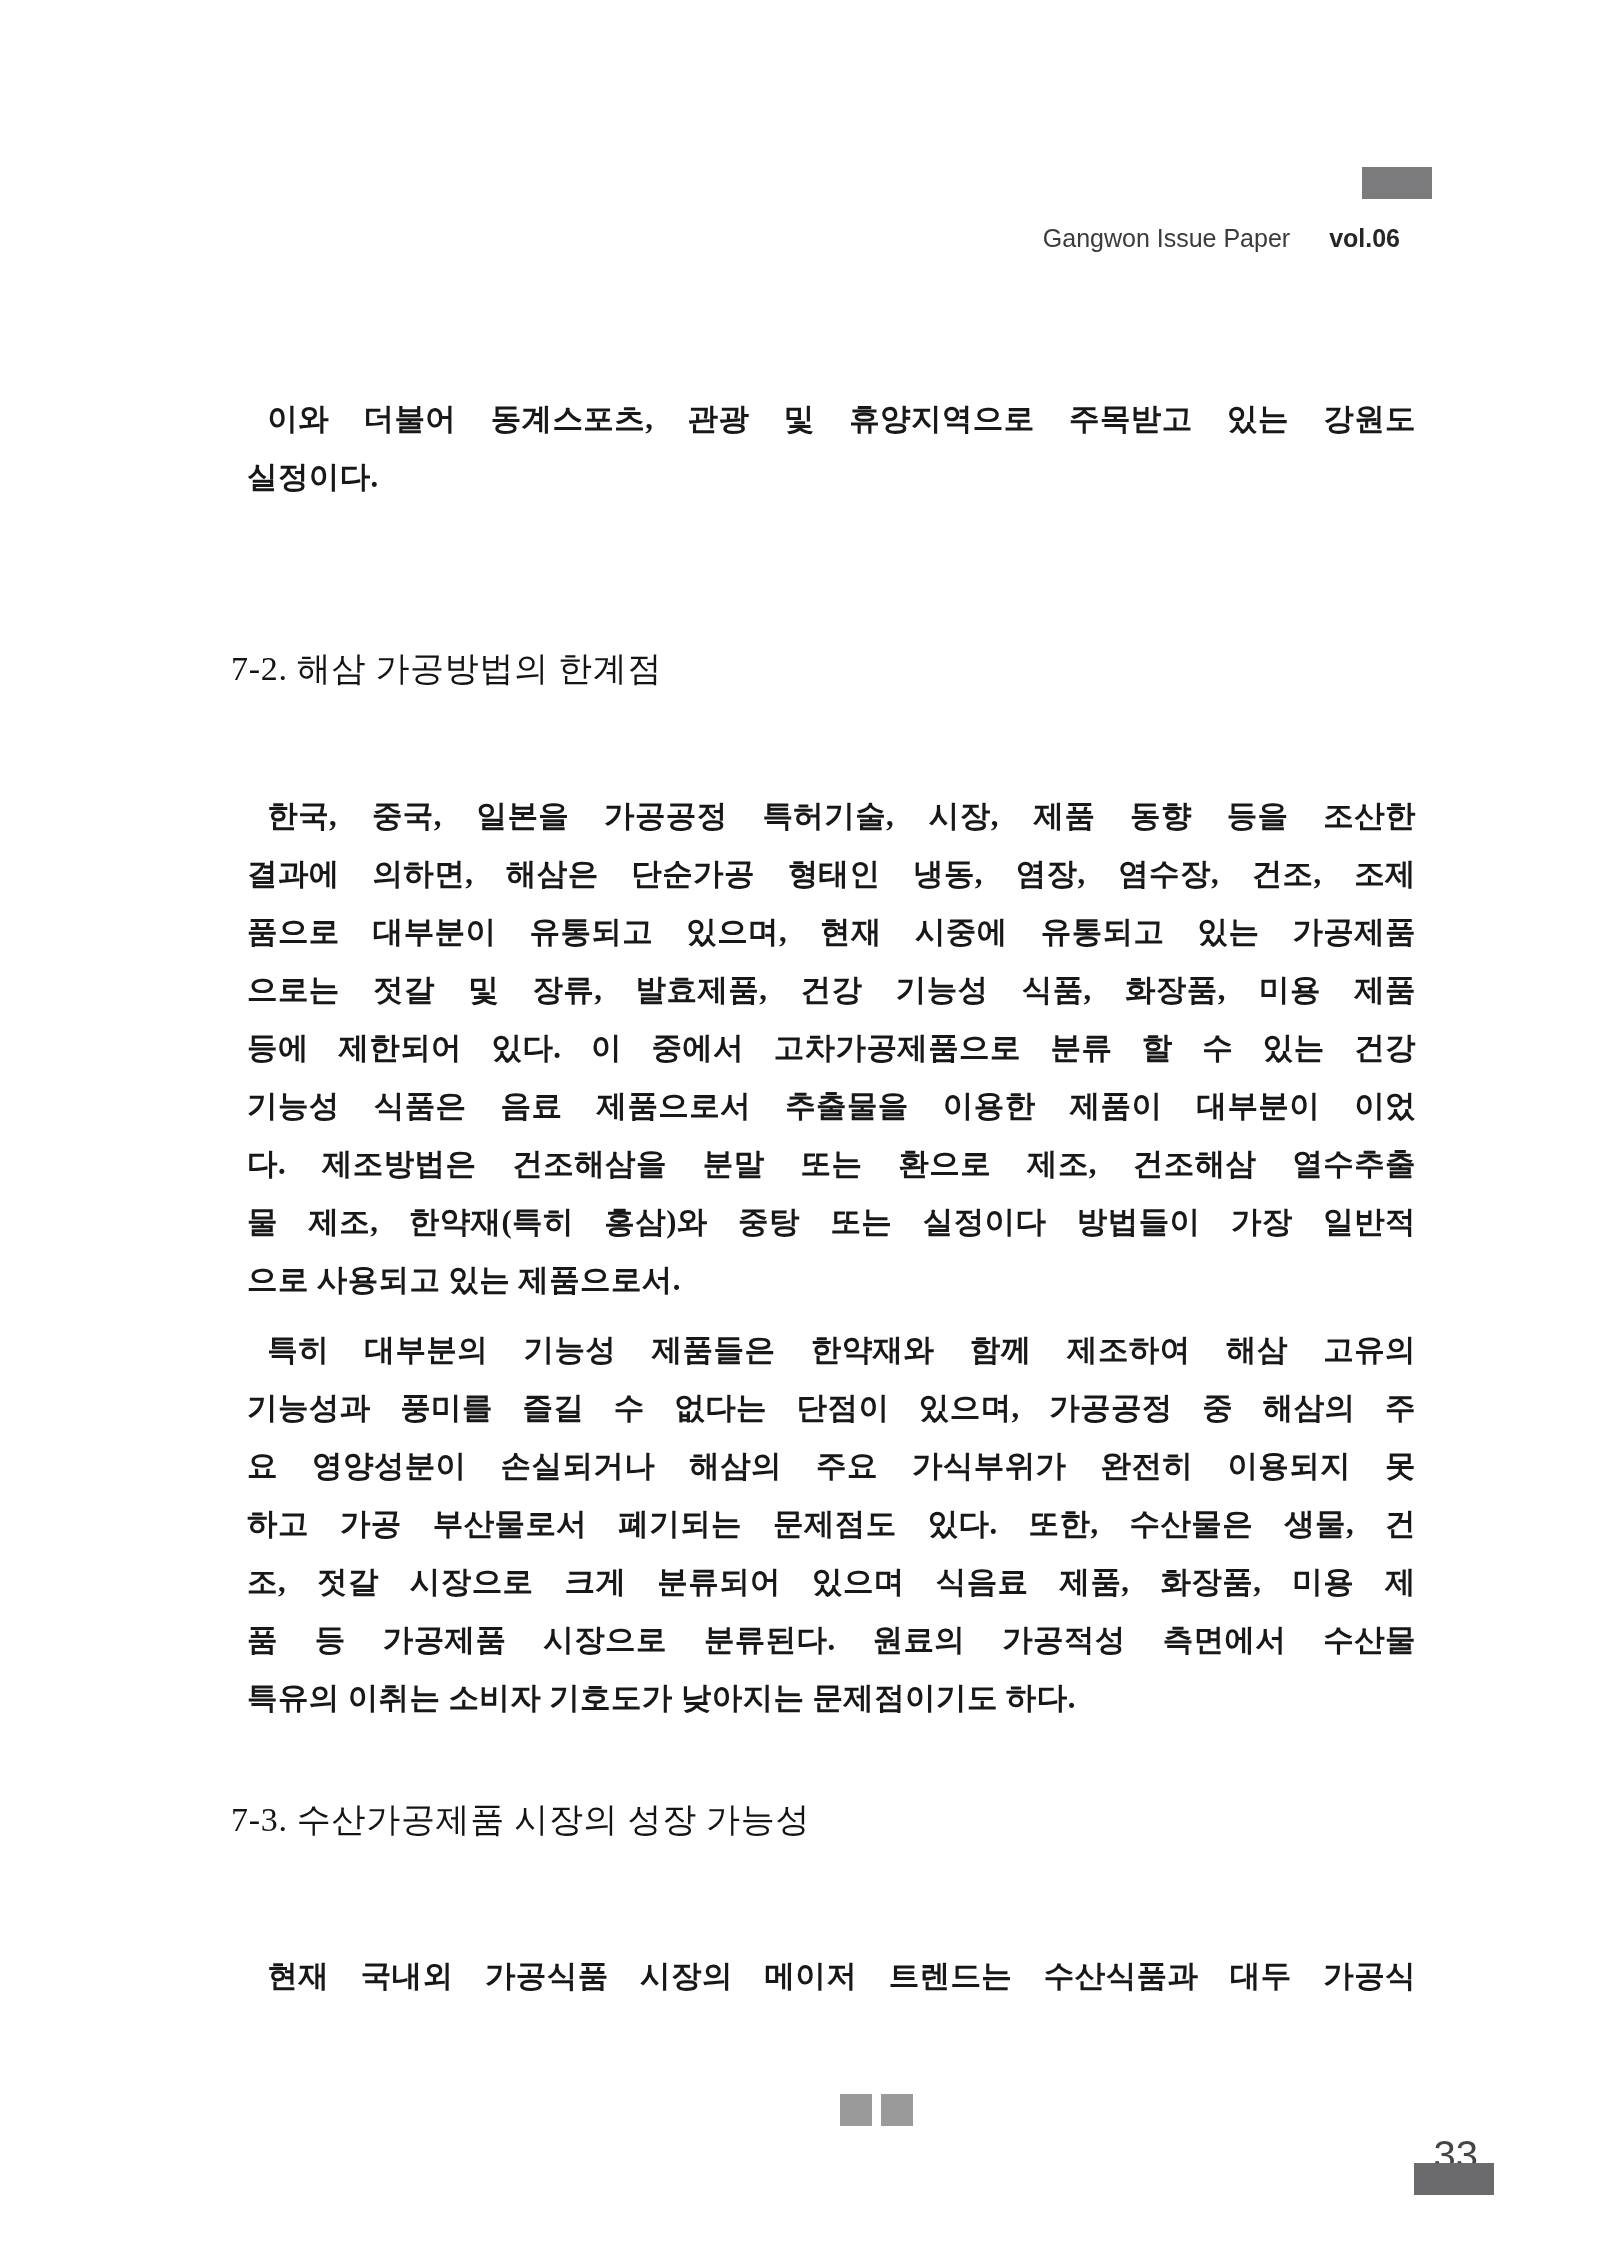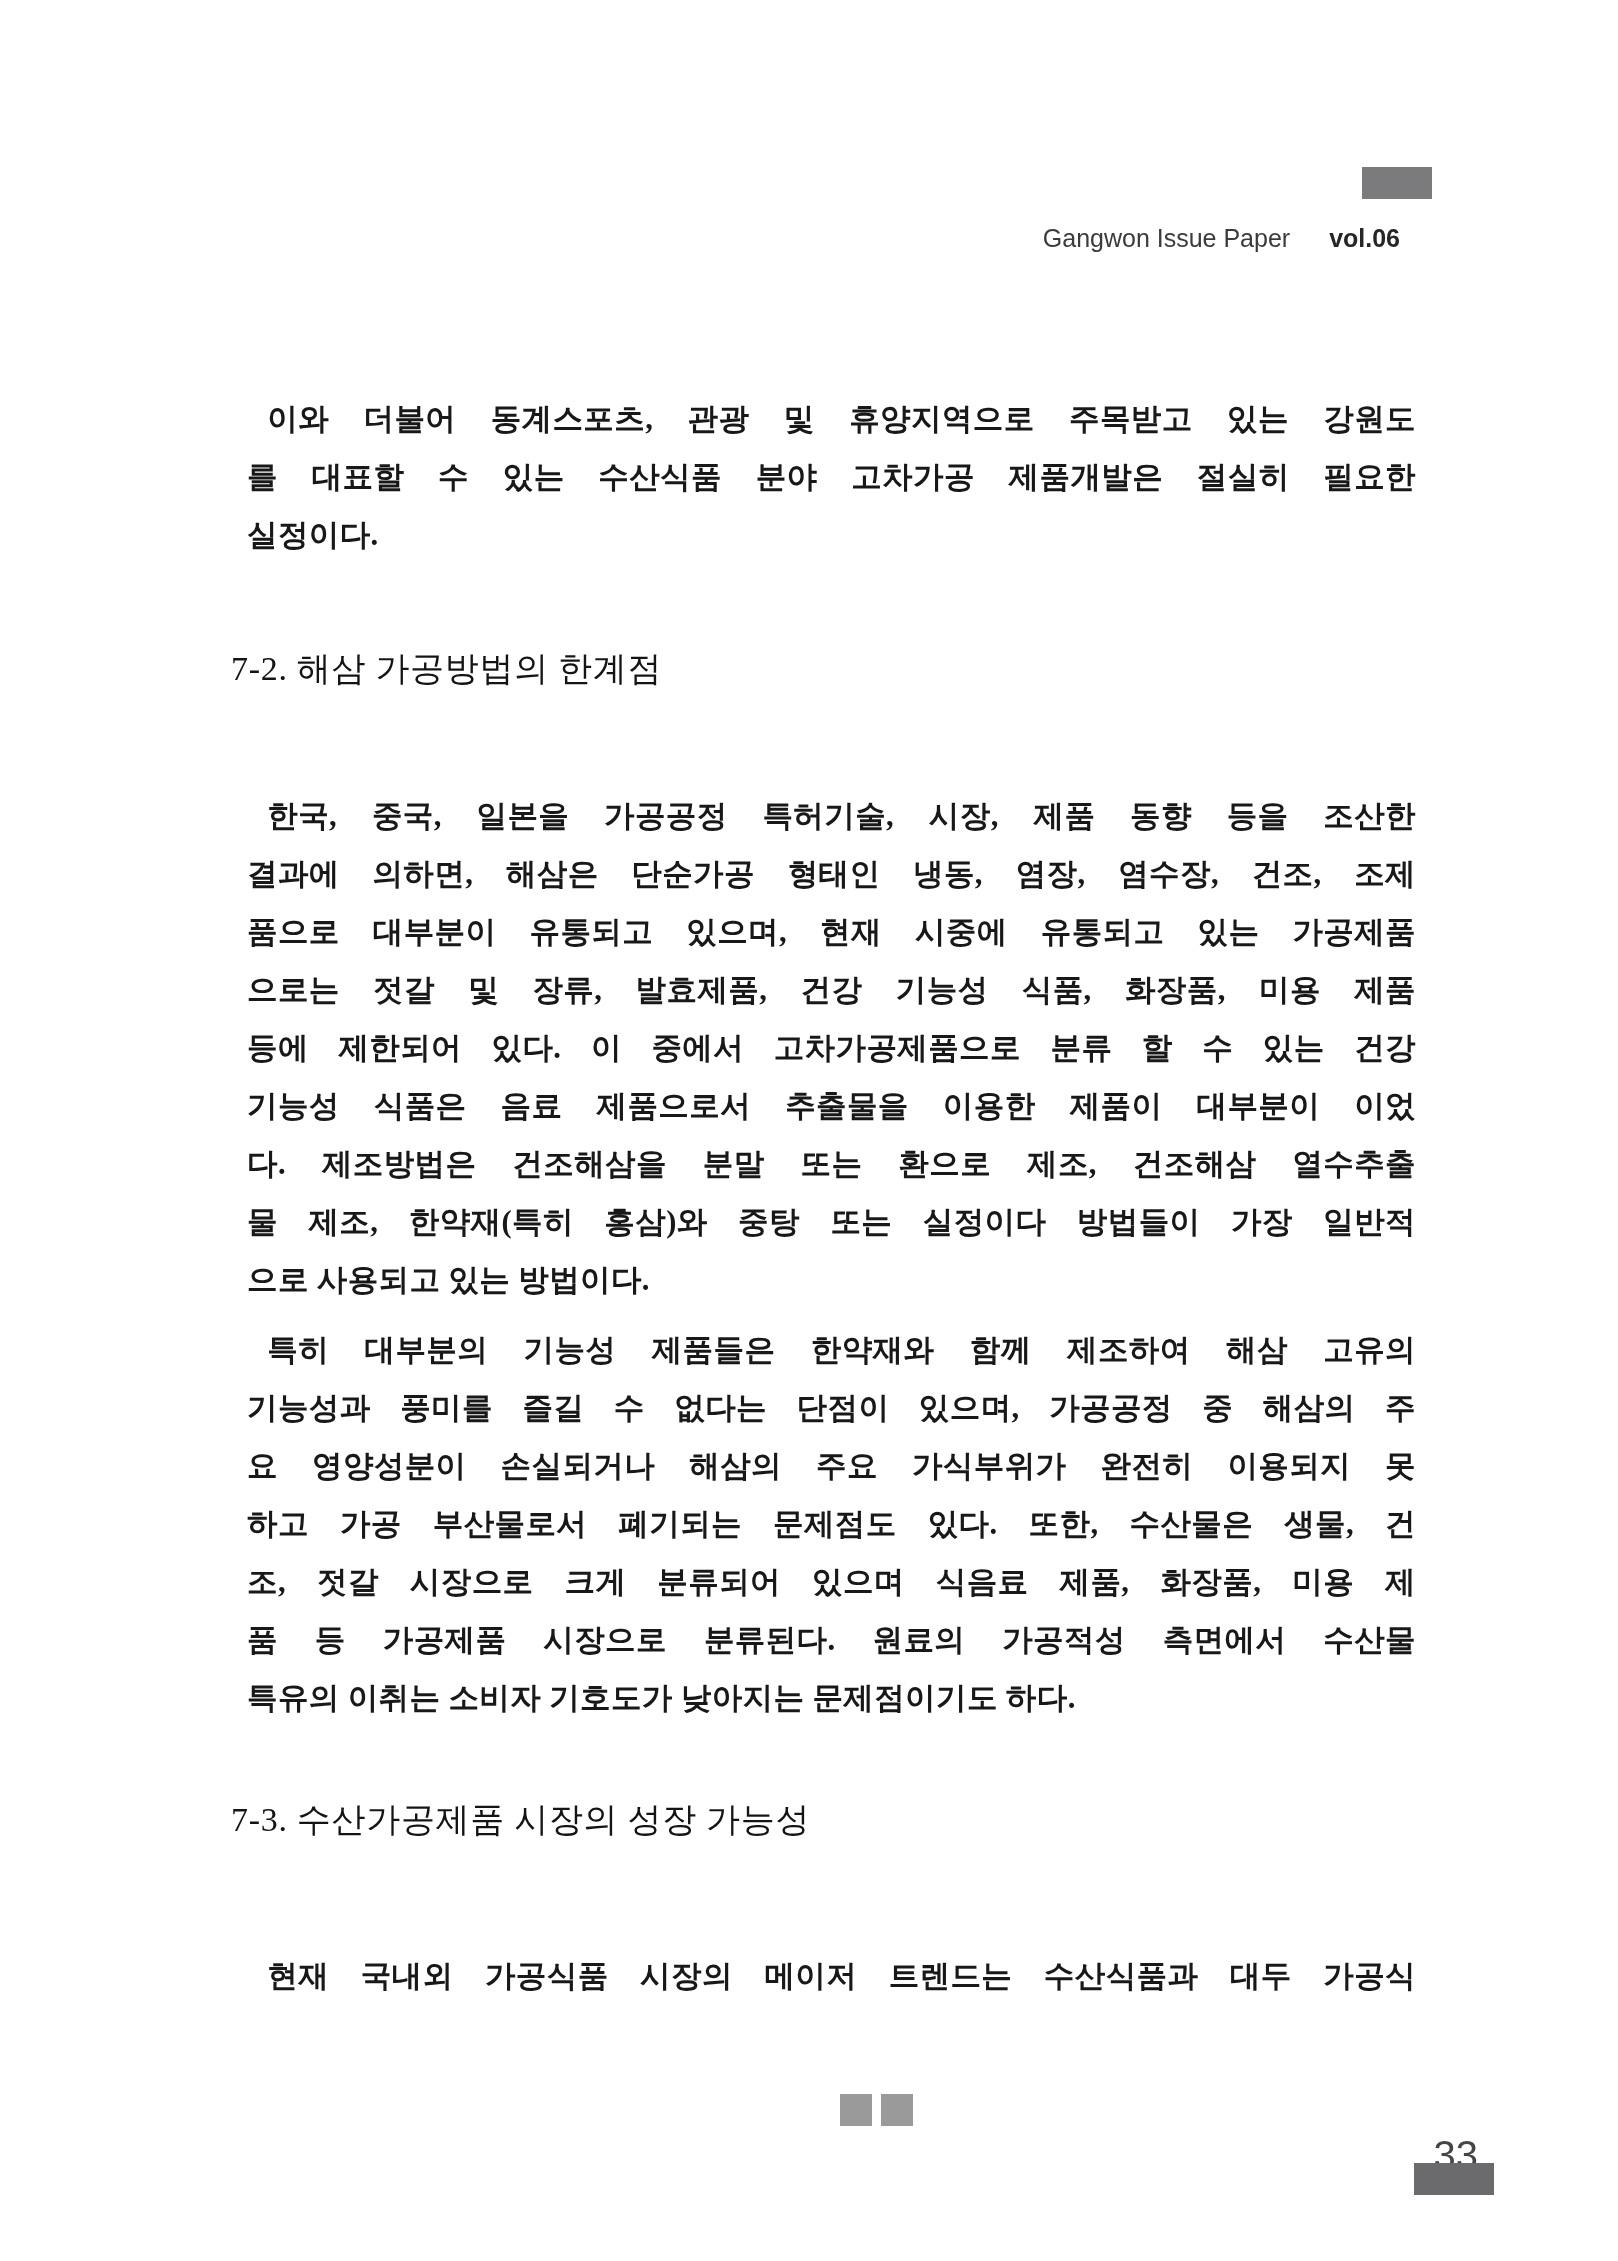--- a/index.html
+++ b/index.html
@@ -110,36 +110,35 @@
 
 <div class="page">
 
   <div class="header">
     <div class="hdr-bar"></div>
     <div class="hdr-text"><span>Gangwon Issue Paper</span>&nbsp;<span class="bold">vol.06</span></div>
   </div>
 
   <div class="textblock" style="top:326px;">
     <div class="line just indent">이와 더불어 동계스포츠, 관광 및 휴양지역으로 주목받고 있는 강원도</div>
-    <div class="line just">를 대표할 수 있는 수산식품 분야 고차가공 제품개발은 절실히 필요한</div>
     <div class="line">실정이다.</div>
   </div>
 
   <div class="heading" style="top:595px;">7-2. 해삼 가공방법의 한계점</div>
 
   <div class="textblock" style="top:723px;">
     <div class="line just indent">한국, 중국, 일본을 가공공정 특허기술, 시장, 제품 동향 등을 조산한</div>
     <div class="line just">결과에 의하면, 해삼은 단순가공 형태인 냉동, 염장, 염수장, 건조, 조제</div>
     <div class="line just">품으로 대부분이 유통되고 있으며, 현재 시중에 유통되고 있는 가공제품</div>
     <div class="line just">으로는 젓갈 및 장류, 발효제품, 건강 기능성 식품, 화장품, 미용 제품</div>
     <div class="line just">등에 제한되어 있다. 이 중에서 고차가공제품으로 분류 할 수 있는 건강</div>
     <div class="line just">기능성 식품은 음료 제품으로서 추출물을 이용한 제품이 대부분이 이었</div>
     <div class="line just">다. 제조방법은 건조해삼을 분말 또는 환으로 제조, 건조해삼 열수추출</div>
     <div class="line just">물 제조, 한약재(특히 홍삼)와 중탕 또는 실정이다 방법들이 가장 일반적</div>
-    <div class="line">으로 사용되고 있는 방법이다.</div>
+    <div class="line">으로 사용되고 있는 제품으로서.</div>
   </div>
 
   <div class="textblock" style="top:1257px;">
     <div class="line just indent">특히 대부분의 기능성 제품들은 한약재와 함께 제조하여 해삼 고유의</div>
     <div class="line just">기능성과 풍미를 즐길 수 없다는 단점이 있으며, 가공공정 중 해삼의 주</div>
     <div class="line just">요 영양성분이 손실되거나 해삼의 주요 가식부위가 완전히 이용되지 못</div>
     <div class="line just">하고 가공 부산물로서 폐기되는 문제점도 있다. 또한, 수산물은 생물, 건</div>
     <div class="line just">조, 젓갈 시장으로 크게 분류되어 있으며 식음료 제품, 화장품, 미용 제</div>
     <div class="line just">품 등 가공제품 시장으로 분류된다. 원료의 가공적성 측면에서 수산물</div>
     <div class="line">특유의 이취는 소비자 기호도가 낮아지는 문제점이기도 하다.</div>

